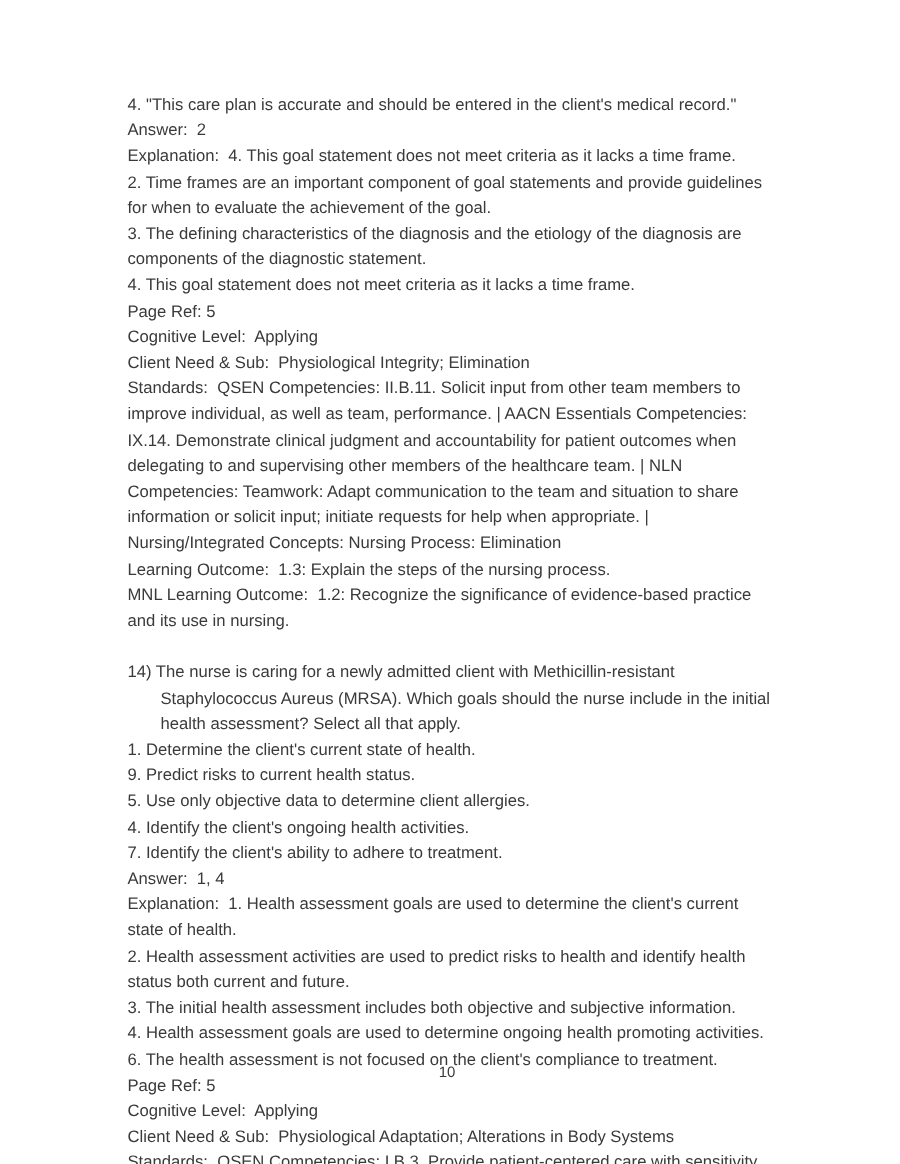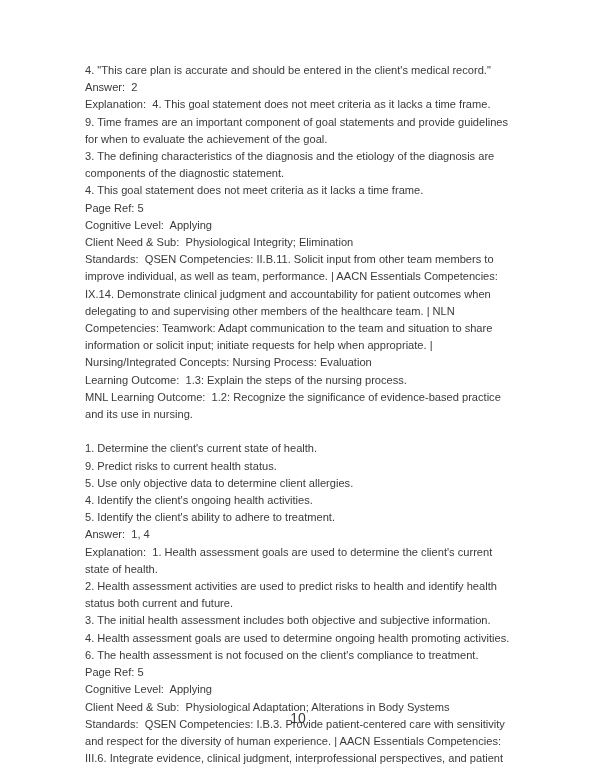--- a/index.html
+++ b/index.html
@@ -45,55 +45,56 @@
   }
   .gap {
     height: 17.2px;
   }
   .page-number {
     position: absolute;
     left: 0;
     top: 710px;
     width: 596px;
     text-align: center;
-    font-size: 14px;
+    font-size: 10px;
     color: #3a3a3a;
     font-family: "Liberation Sans", "DejaVu Sans", sans-serif;
   }
 </style>
 </head>
 <body>
 
 <div class="page">
   <div class="content">
 
     <div>
       <div class="para">4. "This care plan is accurate and should be entered in the client's medical record."</div>
       <div class="para">Answer:  2</div>
       <div class="para">Explanation:  4. This goal statement does not meet criteria as it lacks a time frame.</div>
-      <div class="para">9. Time frames are an important component of goal statements and provide guidelines for when to evaluate the achievement of the goal.</div>
+      <div class="para">2. Time frames are an important component of goal statements and provide guidelines for when to evaluate the achievement of the goal.</div>
       <div class="para">3. The defining characteristics of the diagnosis and the etiology of the diagnosis are components of the diagnostic statement.</div>
       <div class="para">4. This goal statement does not meet criteria as it lacks a time frame.</div>
       <div class="para">Page Ref: 5</div>
       <div class="para">Cognitive Level:  Applying</div>
       <div class="para">Client Need &amp; Sub:  Physiological Integrity; Elimination</div>
       <div class="para">Standards:  QSEN Competencies: II.B.11. Solicit input from other team members to improve individual, as well as team, performance. | AACN Essentials Competencies: IX.14. Demonstrate clinical judgment and accountability for patient outcomes when delegating to and supervising other members of the healthcare team. | NLN Competencies: Teamwork: Adapt communication to the team and situation to share information or solicit input; initiate requests for help when appropriate. |</div>
-      <div class="para">Nursing/Integrated Concepts: Nursing Process: Evaluation</div>
+      <div class="para">Nursing/Integrated Concepts: Nursing Process: Elimination</div>
       <div class="para">Learning Outcome:  1.3: Explain the steps of the nursing process.</div>
       <div class="para">MNL Learning Outcome:  1.2: Recognize the significance of evidence-based practice and its use in nursing.</div>
     </div>
 
     <div class="gap"></div>
 
     <div>
+      <div class="stem">14) The nurse is caring for a newly admitted client with Methicillin-resistant Staphylococcus Aureus (MRSA). Which goals should the nurse include in the initial health assessment? Select all that apply.</div>
       <div class="para">1. Determine the client's current state of health.</div>
       <div class="para">9. Predict risks to current health status.</div>
       <div class="para">5. Use only objective data to determine client allergies.</div>
       <div class="para">4. Identify the client's ongoing health activities.</div>
-      <div class="para">5. Identify the client's ability to adhere to treatment.</div>
+      <div class="para">7. Identify the client's ability to adhere to treatment.</div>
       <div class="para">Answer:  1, 4</div>
       <div class="para">Explanation:  1. Health assessment goals are used to determine the client's current state of health.</div>
       <div class="para">2. Health assessment activities are used to predict risks to health and identify health status both current and future.</div>
       <div class="para">3. The initial health assessment includes both objective and subjective information.</div>
       <div class="para">4. Health assessment goals are used to determine ongoing health promoting activities.</div>
       <div class="para">6. The health assessment is not focused on the client's compliance to treatment.</div>
       <div class="para">Page Ref: 5</div>
       <div class="para">Cognitive Level:  Applying</div>
       <div class="para">Client Need &amp; Sub:  Physiological Adaptation; Alterations in Body Systems</div>
       <div class="para">Standards:  QSEN Competencies: I.B.3. Provide patient-centered care with sensitivity and respect for the diversity of human experience. | AACN Essentials Competencies: III.6. Integrate evidence, clinical judgment, interprofessional perspectives, and patient</div>

